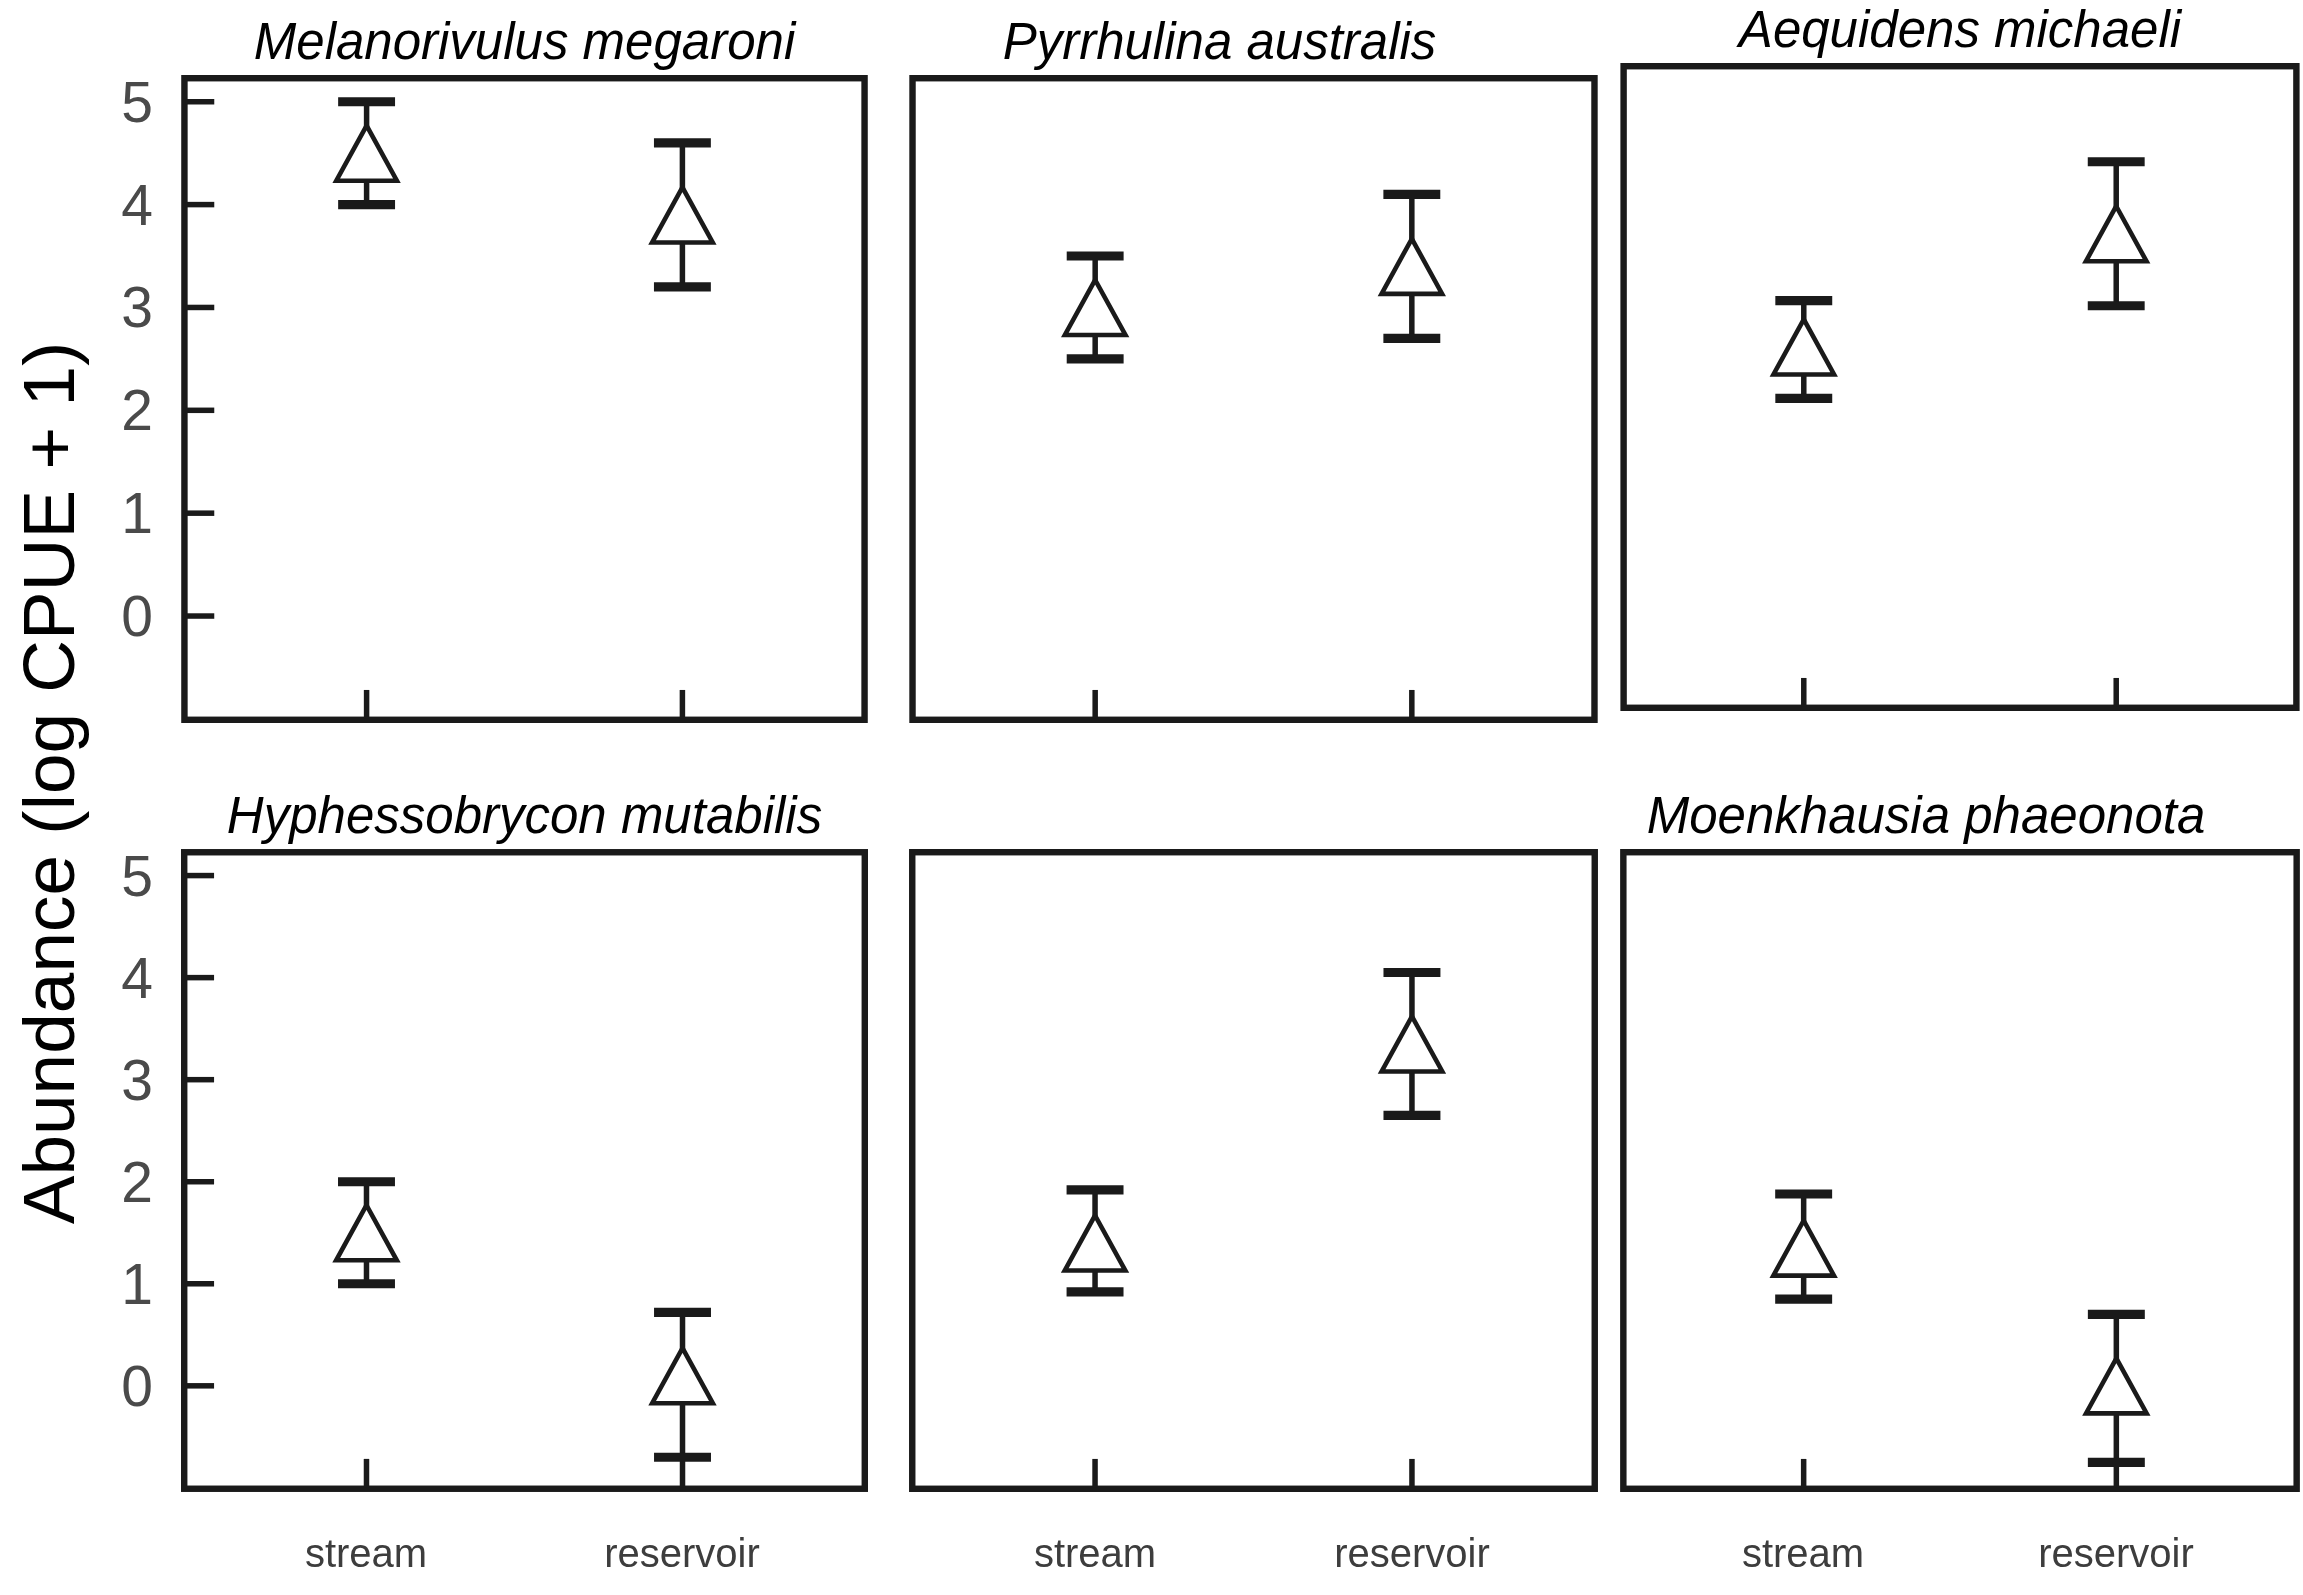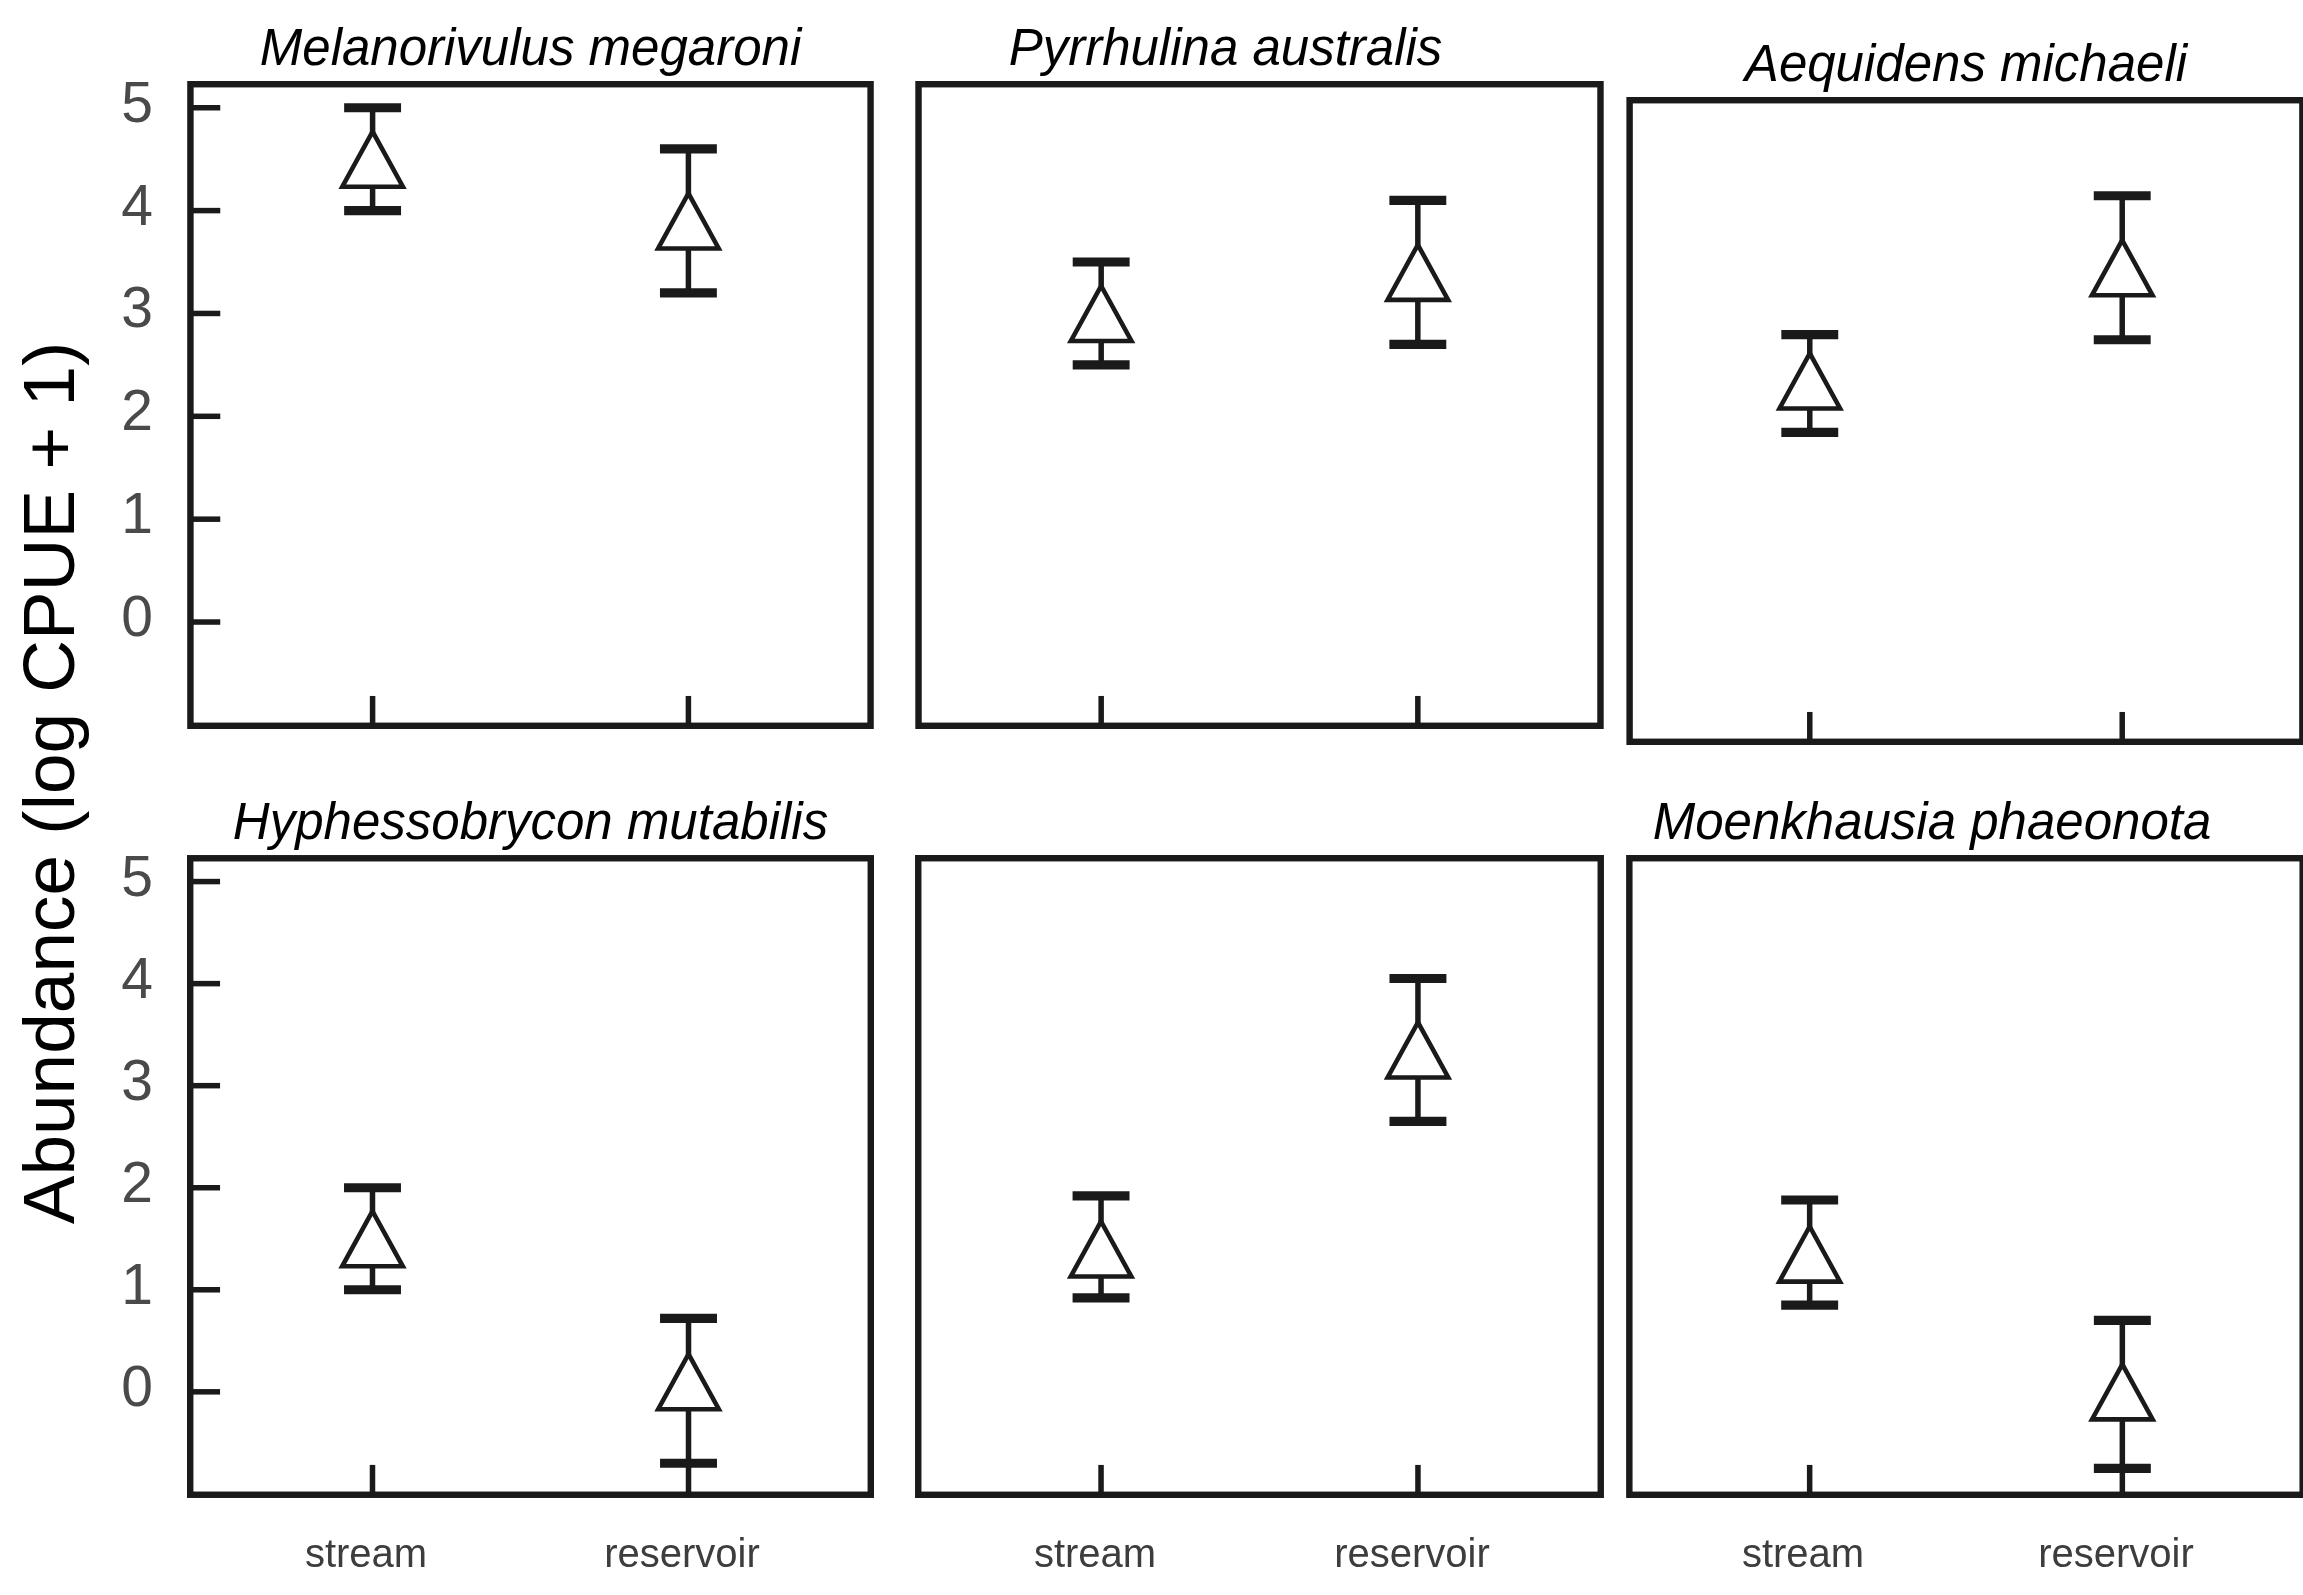--- a/index.html
+++ b/index.html
@@ -4,21 +4,21 @@
 <style>
   html,body{margin:0;padding:0;background:#ffffff;}
   body{
     position:relative;
     width:2303px;height:1595px;
     font-family:"Liberation Sans",sans-serif;
     overflow:hidden;
   }
   .panel{
     position:absolute;
-    margin:6px;
+    margin:0;
   }
   .panel svg{display:block;}
   .panel-title{
     position:absolute;
     top:-61px;left:-55px;right:-55px;
     text-align:center;
     font-style:italic;
     font-size:51px;
     line-height:55px;
     color:#000000;
@@ -85,21 +85,21 @@
       <line x1="202.5" y1="197.23174603174604" x2="202.5" y2="309.2952380952381" stroke="#1a1a1a" stroke-width="6"></line>
       <line x1="171.5" y1="197.23174603174604" x2="233.5" y2="197.23174603174604" stroke="#1a1a1a" stroke-width="10"></line>
       <line x1="171.5" y1="309.2952380952381" x2="233.5" y2="309.2952380952381" stroke="#1a1a1a" stroke-width="10"></line>
       <polygon points="202.5,223.26349206349207 169.5,283.2634920634921 235.5,283.2634920634921" fill="#ffffff" stroke="#1a1a1a" stroke-width="5"></polygon>
       <line x1="547.5" y1="129.99365079365083" x2="547.5" y2="286.88253968253963" stroke="#1a1a1a" stroke-width="6"></line>
       <line x1="516.5" y1="129.99365079365083" x2="578.5" y2="129.99365079365083" stroke="#1a1a1a" stroke-width="10"></line>
       <line x1="516.5" y1="286.88253968253963" x2="578.5" y2="286.88253968253963" stroke="#1a1a1a" stroke-width="10"></line>
       <polygon points="547.5,178.43809523809523 514.5,238.43809523809523 580.5,238.43809523809523" fill="#ffffff" stroke="#1a1a1a" stroke-width="5"></polygon>
     </svg>
 </figure>
-<figure class="panel" style="left: 1620px; top: 91px; width: 680px; height: 648px;">
+<figure class="panel" style="left: 1620px; top: 63px; width: 680px; height: 648px;">
   <div class="panel-title">Aequidens michaeli</div>
   <svg width="680" height="648" viewBox="0 0 740 706">
       <rect x="3.5" y="3.5" width="733" height="699" fill="none" stroke="#1a1a1a" stroke-width="7"></rect>
       <line x1="199.8" y1="701" x2="199.8" y2="670" stroke="#1a1a1a" stroke-width="6"></line>
       <line x1="540.1999999999999" y1="701" x2="540.1999999999999" y2="670" stroke="#1a1a1a" stroke-width="6"></line>
       <line x1="199.8" y1="258.8666666666666" x2="199.8" y2="365.32698412698414" stroke="#1a1a1a" stroke-width="6"></line>
       <line x1="168.8" y1="258.8666666666666" x2="230.8" y2="258.8666666666666" stroke="#1a1a1a" stroke-width="10"></line>
       <line x1="168.8" y1="365.32698412698414" x2="230.8" y2="365.32698412698414" stroke="#1a1a1a" stroke-width="10"></line>
       <polygon points="199.8,279.2952380952381 166.8,339.2952380952381 232.8,339.2952380952381" fill="#ffffff" stroke="#1a1a1a" stroke-width="5"></polygon>
       <line x1="540.1999999999999" y1="107.58095238095238" x2="540.1999999999999" y2="264.46984126984125" stroke="#1a1a1a" stroke-width="6"></line>

